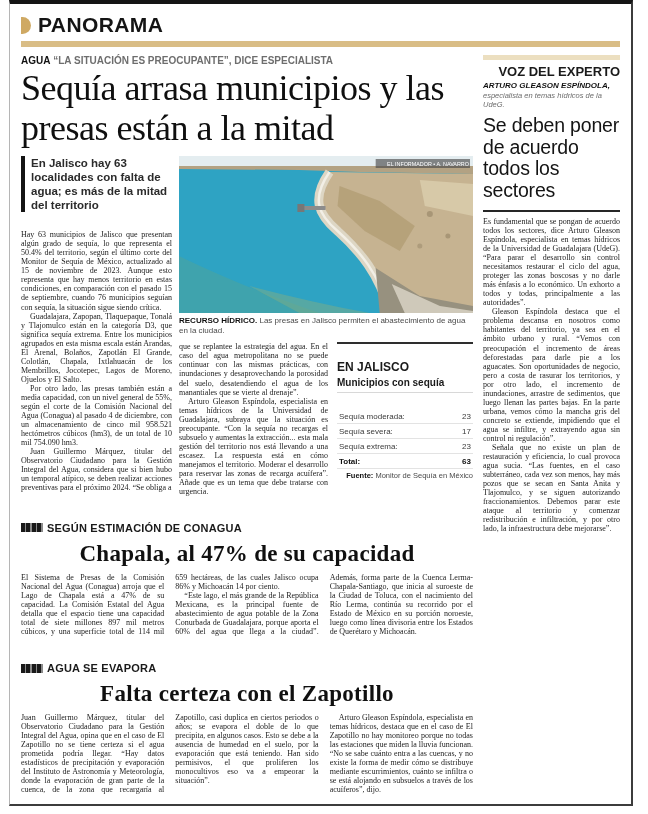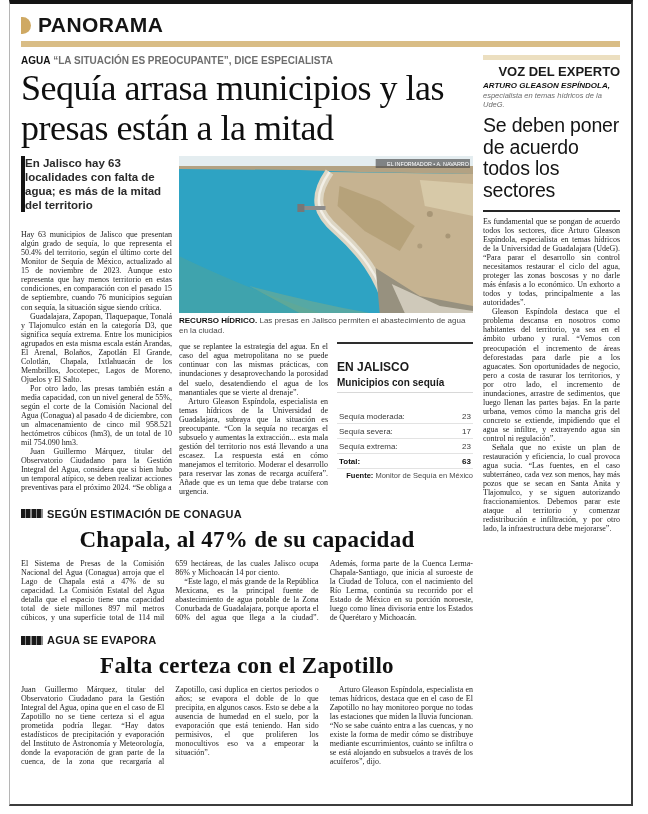--- a/index.html
+++ b/index.html
@@ -28,21 +28,21 @@
   
   .kicker { font-size:10px; margin-top:2px; }
   .kicker b { font-weight:800; color:#111; }
   .kicker span { color:#6e6e6e; font-weight:600; }
   .headline { font-family:"Liberation Serif",serif; font-weight:normal; font-size:36px; line-height:1.1;
               letter-spacing:-0.5px; color:#0f0f0f; margin-top:3px; }
 
   
   .story-row { display:flex; gap:7px; margin-top:8px; }
   .left-sub { width:151px; flex:none; }
-  .deck { border-left:4px solid #141414; font-size:11.5px; line-height:1.22;
+  .deck { border-left:4px solid #141414; padding-left:6px; font-size:11.5px; line-height:1.22;
           font-weight:700; color:#2b2b2b; margin-bottom:9px; }
   .bodytext { font-family:"Liberation Serif",serif; font-size:8px; line-height:1.13; text-align:justify; color:#1c1c1c; }
   .bodytext p + p { text-indent:9px; }
   .left-sub .bodytext { margin-top:18px; }
 
   .photo-side { flex:1; min-width:0; }
   .photo-wrap { position:relative; width:100%; height:157px; overflow:hidden; }
   .caption { font-size:8px; color:#4a4a4a; margin-top:3px; line-height:1.2; }
   .caption b { color:#111; font-weight:800; }
 
@@ -54,21 +54,21 @@
   .stats-title { font-size:12px; font-weight:800; }
   .stats-sub { font-size:10px; font-weight:700; margin-top:3px; border-bottom:1px solid #d8d8d8; padding-bottom:4px; }
   .stats-rows { margin-top:16px;text-align:center; }
   .stat-row { display:flex; justify-content:space-between; font-size:8px; color:#3a3a3a;
               padding:2.5px 2px; border-bottom:1px solid #e3e3e3; }
   .stat-row.total { font-weight:800; color:#111; }
   .stats-source { font-size:7.5px; color:#4a4a4a; text-align:right; margin-top:2px; }
   .stats-source b { font-weight:800; color:#111; }
 
   
-  .subsection { margin-top:12px; }
+  .subsection { margin-top:26px; }
   .eyebrow { display:flex; align-items:center; gap:4px; }
   .stripes { width:22px; height:9px; background:repeating-linear-gradient(90deg,#191919 0 4px,#8a8a8a 4px 5.5px); }
   .eyebrow-label { font-size:11px; font-weight:800; letter-spacing:.2px; }
   .sub-head { font-family:"Liberation Serif",serif; font-weight:600; font-size:23px; text-align:center;
               margin:7px 0 6px; letter-spacing:.3px; color:#101010; }
   .three-cols { column-count:3; column-gap:11px; }
 
   
   .tan-bar { height:5px; background:#ecdfc0; margin-top:2px; }
   .expert-tag { text-align:right; font-size:13px; font-weight:800; margin-top:4px; }

